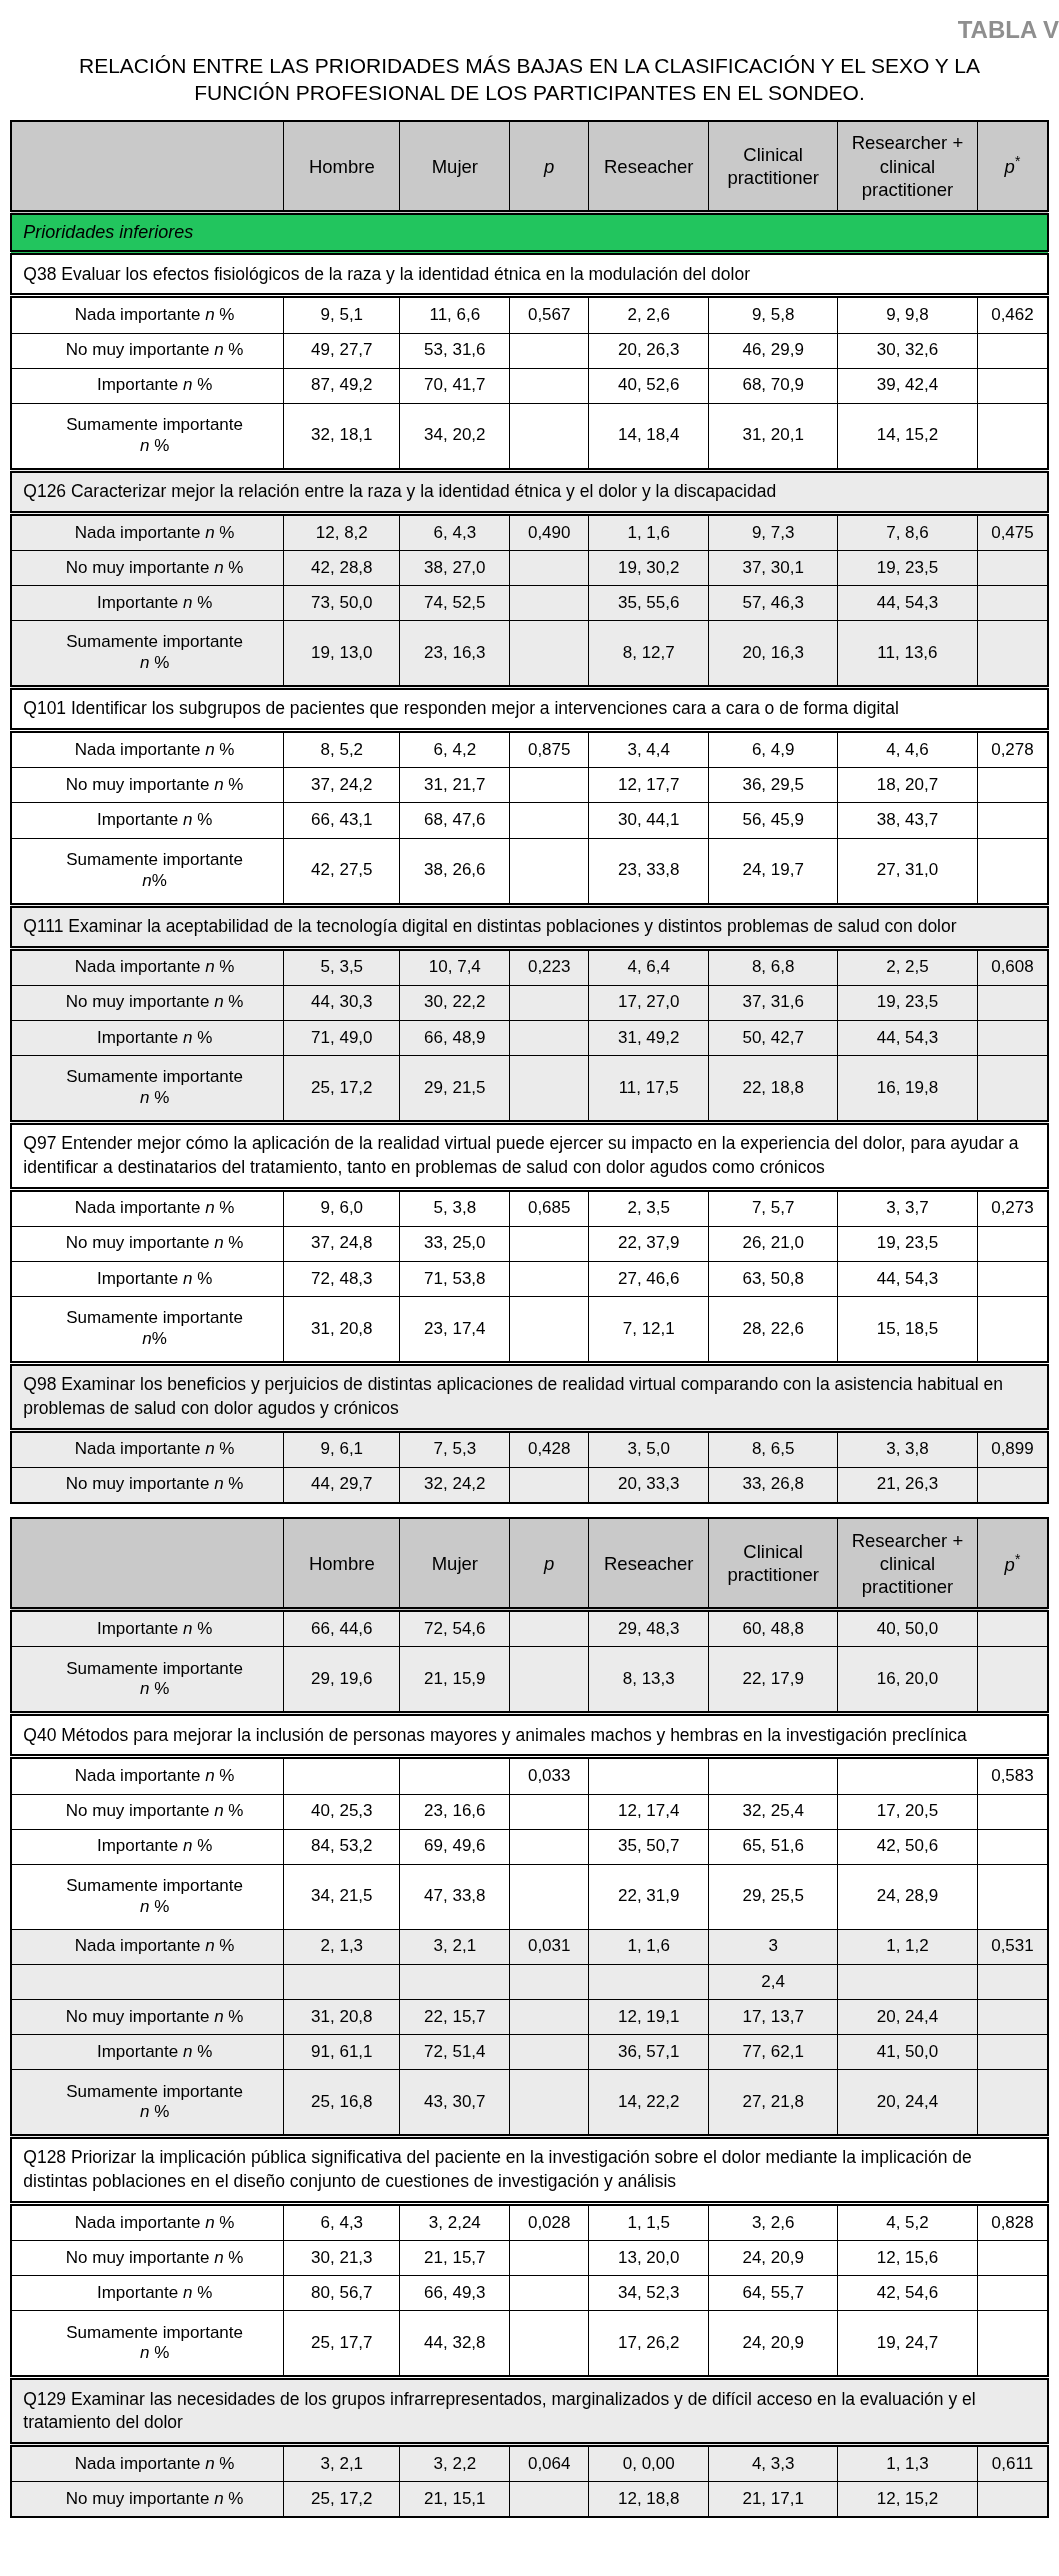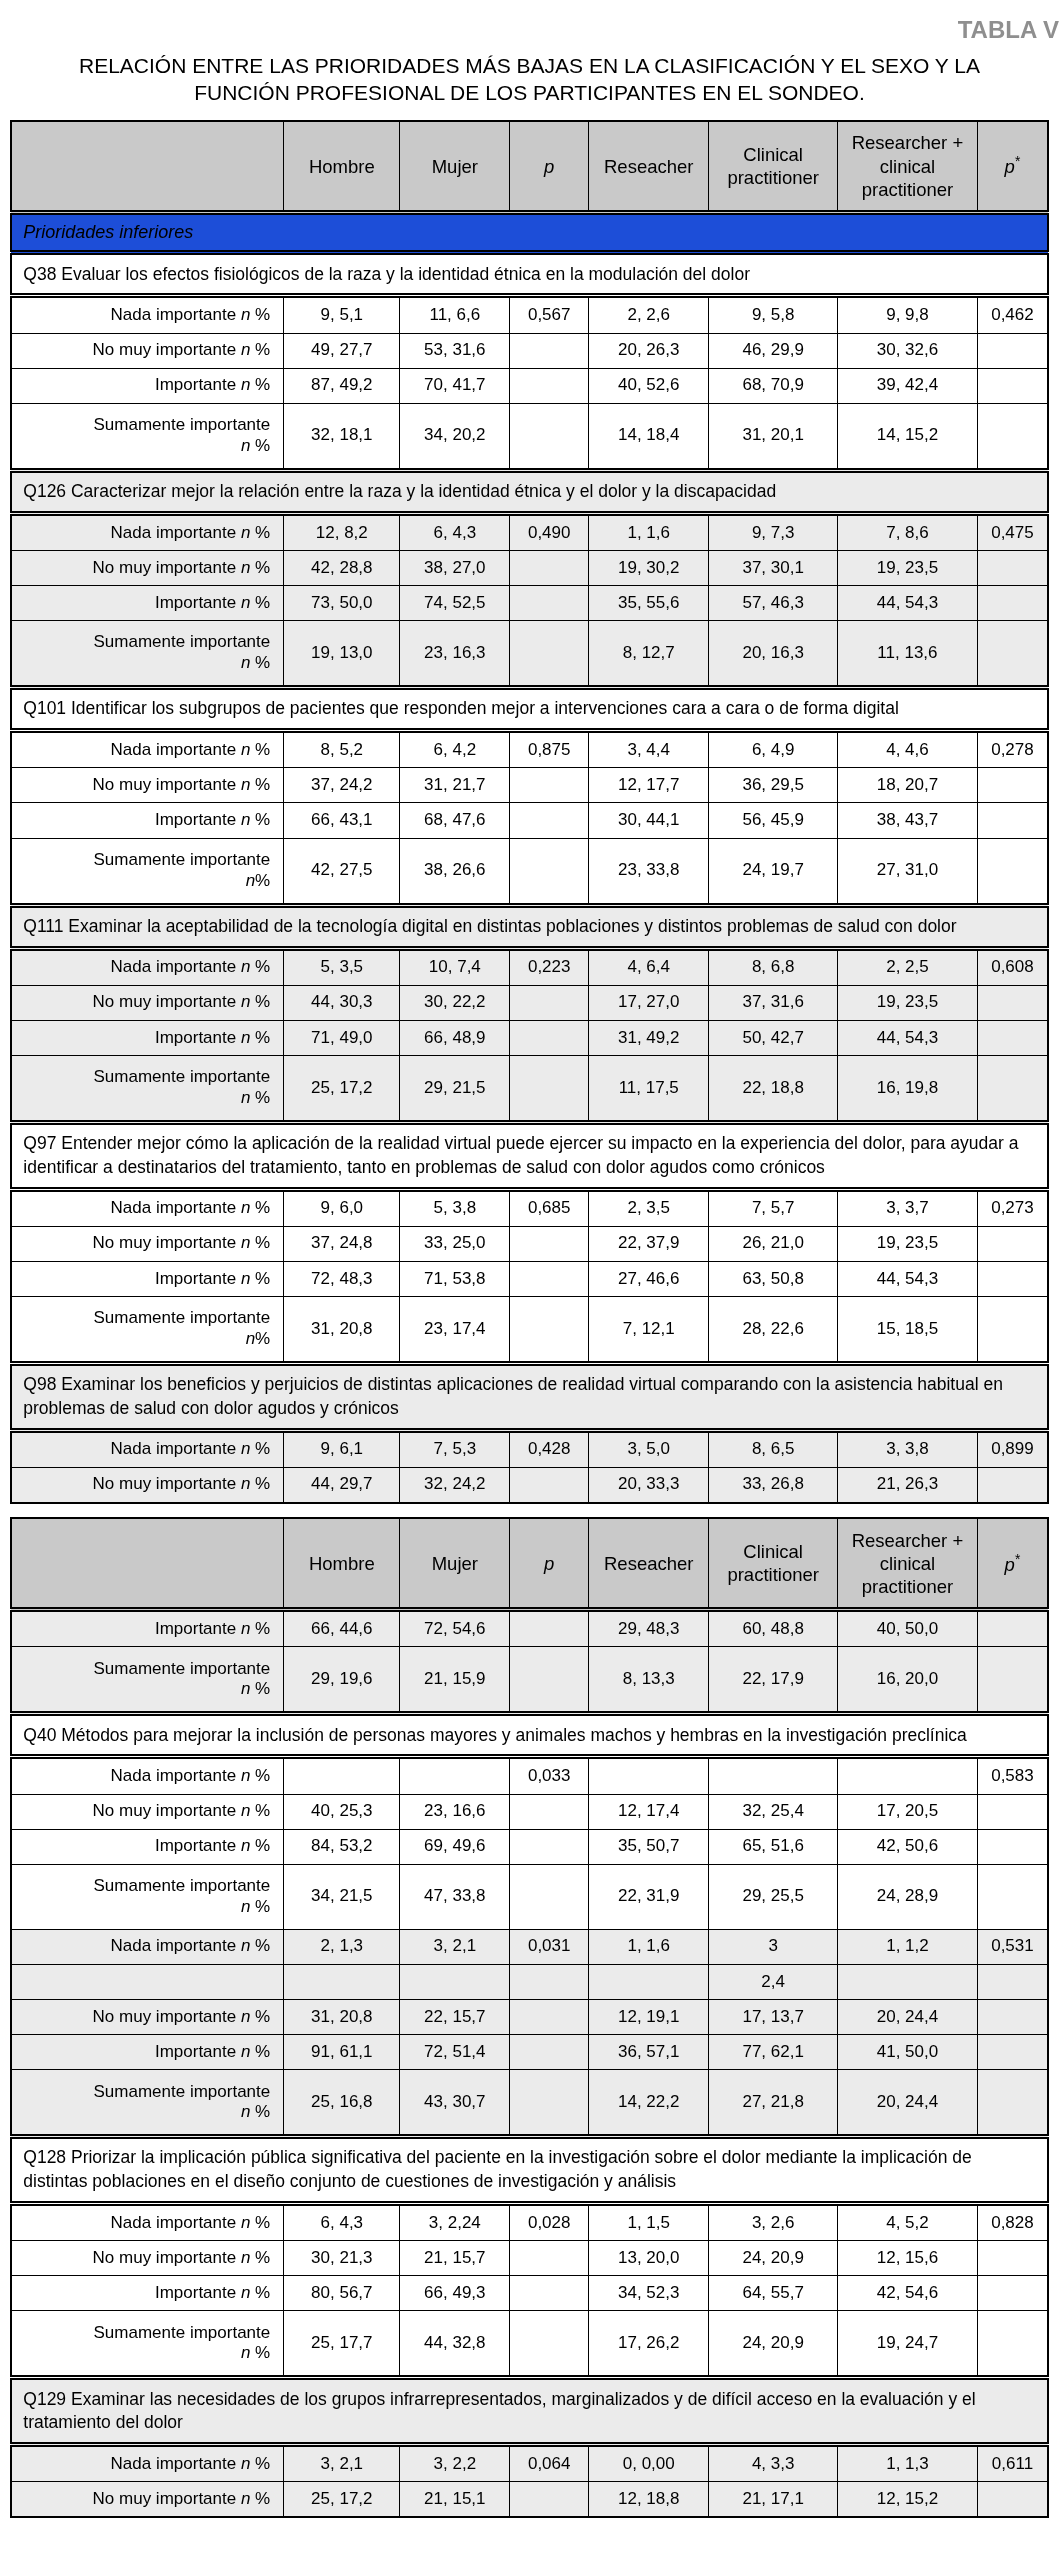--- a/index.html
+++ b/index.html
@@ -48,39 +48,39 @@
     font-size: 18.5px;
     padding: 9.3px 3.1px;
     border-bottom: 5.2px double #000;
     line-height: 1.25;
   }
   tr.section td {
     font-style: italic;
     text-align: left;
     padding: 7.2px 0 7.2px 11.3px;
     font-size: 18px;
-    background: #1d4ed8;
+    background: #22c55e;
   }
   tr.question td {
     text-align: left;
     padding: 7.2px 9.3px 7.2px 11.3px;
     font-size: 17.5px;
     line-height: 1.35;
     border-top: 5.2px double #000;
     border-bottom: 5.2px double #000;
     margin-top: 28px;
   }
   tr.data td {
     border-top: 1.5px solid #000;
     padding: 6.7px 3.1px;
     text-align: center;
     line-height: 1.22;
   }
   tr.data td.label {
-    text-align: right;
+    text-align: center;
     padding-left: 27px;
     padding-right: 13px;
   }
   tr.data.tall td { padding-top: 11.3px; padding-bottom: 11.3px; }
   .bg-white td { background: #ffffff; }
   .bg-gray td  { background: #ebebeb; }
   i, .it { font-style: italic; }
   sup.star { font-size: 0.75em; vertical-align: super; }
 </style>
 </head>

